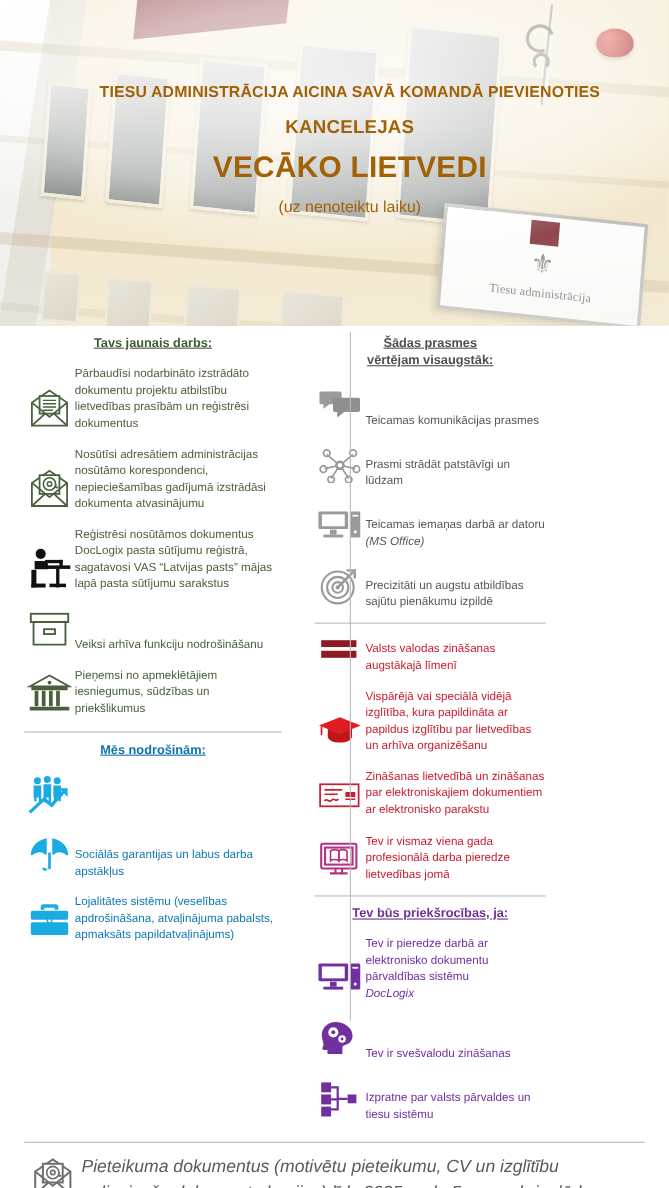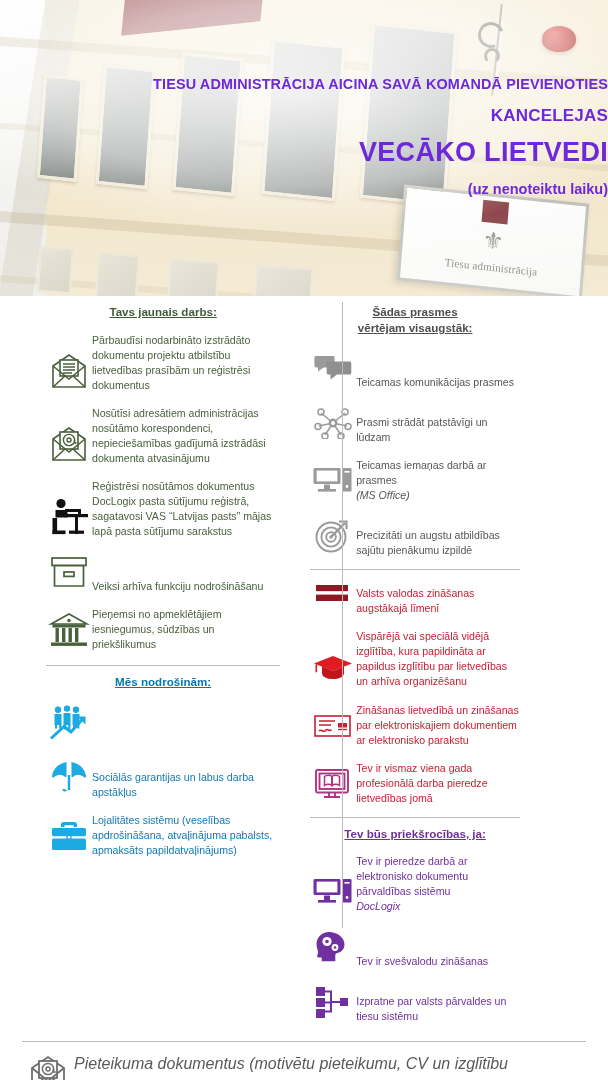--- a/index.html
+++ b/index.html
@@ -131,37 +131,37 @@
   }
   
   .hero-wash {
     position: absolute; inset: 0;
     background:
       radial-gradient(ellipse 78% 58% at 50% 32%, rgba(255,255,255,.80) 0%, rgba(255,255,255,.46) 52%, rgba(255,255,255,0) 80%),
       linear-gradient(to bottom, rgba(255,255,255,.34), rgba(255,255,255,.06) 60%, rgba(255,255,255,.30));
   }
   .hero-text {
     position: absolute; left: 0; right: 0; top: 76px;
-    text-align: right; color: #6d28d9; margin-left: 28px;
+    text-align: center; color: #a16207; margin-left: 28px;
   }
   .ht-line1 {
     font-size: 14.4px; font-weight: bold; letter-spacing: .15px;
   }
   .ht-line2 {
     font-size: 17px; font-weight: bold; margin-top: 14px; letter-spacing: .2px;
   }
   .ht-line3 {
     font-size: 27px; font-weight: bold; margin-top: 11px; letter-spacing: .3px;
   }
   .ht-line4 {
-    font-size: 14.5px; font-weight: bold; margin-top: 13px;
-  }
-
-  
-  .columns { position: relative; display: flex; width: 506px; margin-left: 24px; }
+    font-size: 14.5px; font-weight: normal; margin-top: 13px;
+  }
+
+  
+  .columns { position: relative; display: flex; width: 506px; }
   .col-left  { width: 318px; padding: 0 8px 0 22px; }
   .col-right { width: 290px; padding: 0 10px 0 22px; }
   .vdiv {
     position: absolute; left: 318px; top: 6px;
     width: 1px; height: 626px; background: #b9b9b9;
   }
 
   .sec-title {
     text-align: center;
     font-weight: bold;
@@ -408,21 +408,21 @@
         <svg width="40" height="32" viewBox="0 0 40 32" fill="#9a9a9a">
           <path d="M2 3h24c.9 0 1.5.6 1.5 1.5v13c0 .9-.6 1.5-1.5 1.5H2c-.9 0-1.5-.6-1.5-1.5v-13C.5 3.6 1.1 3 2 3z"></path>
           <rect x="3.6" y="5.6" width="20.8" height="10.8" fill="#ffffff"></rect>
           <rect x="11" y="19.5" width="6" height="4.5"></rect>
           <rect x="5" y="24" width="18" height="2.6"></rect>
           <rect x="29.5" y="3" width="9" height="23.6" rx="1.2"></rect>
           <rect x="31.4" y="6" width="5.2" height="1.6" fill="#ffffff"></rect>
           <circle cx="34" cy="21.5" r="1.4" fill="#ffffff"></circle>
         </svg>
       </div>
-      <div class="txt gray-txt"><span>Teicamas iemaņas darbā ar prasmes</span><br><span class="it">(MS Office)</span></div>
+      <div class="txt gray-txt"><span>Teicamas iemaņas darbā ar datoru</span><br><span class="it">(MS Office)</span></div>
     </div>
 
     <div class="row">
       <div class="ico">
         <svg width="38" height="36" viewBox="0 0 38 36" fill="none" stroke="#9a9a9a" stroke-width="1.9">
           <circle cx="17" cy="19" r="14.5"></circle>
           <circle cx="17" cy="19" r="9.6"></circle>
           <circle cx="17" cy="19" r="4.8"></circle>
           <circle cx="17" cy="19" r="1.8" fill="#9a9a9a" stroke="none"></circle>
           <path d="M17 19 L31 5" stroke-width="2.4"></path>

